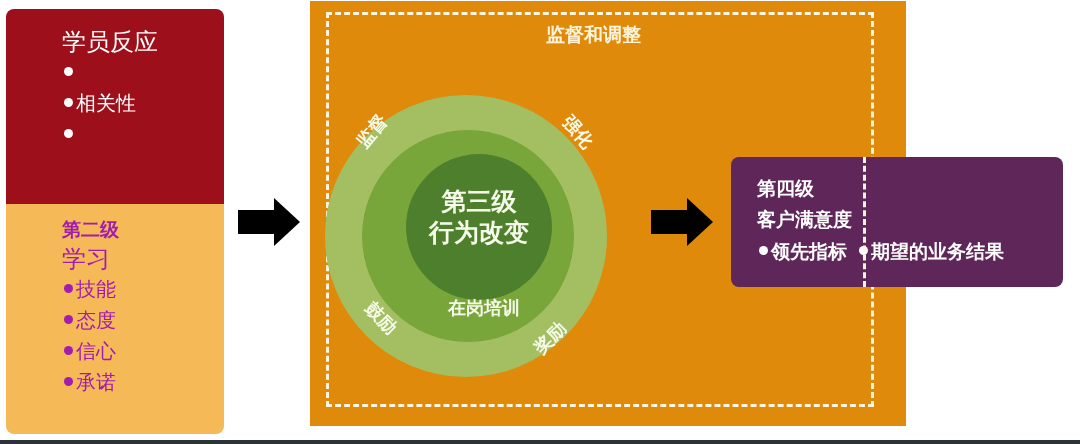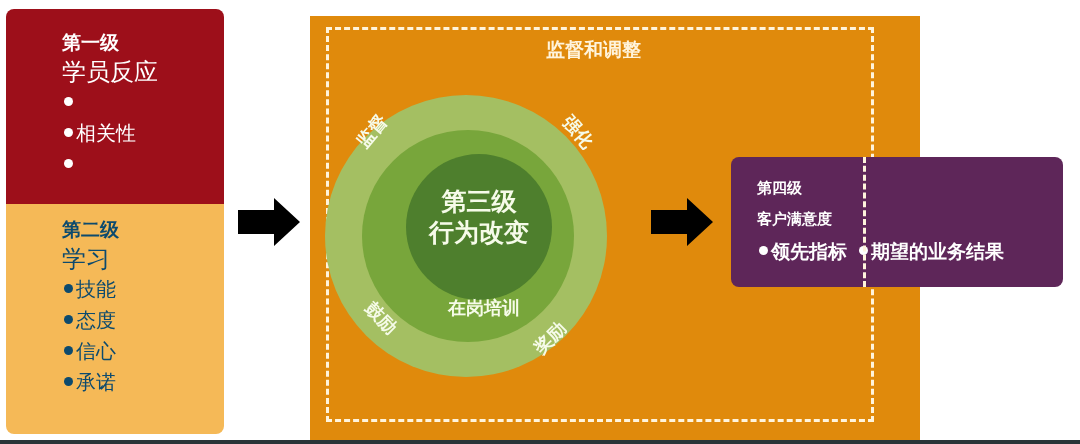--- a/index.html
+++ b/index.html
@@ -37,21 +37,21 @@
     }
     .level2 {
       position: absolute;
       left: 6px; top: 204px;
       width: 218px; height: 230px;
       background: #f5b957;
       border-radius: 0 0 8px 8px;
       box-sizing: border-box;
       padding-left: 56px;
       padding-top: 10px;
-      color: #0c4a6e;
+      color: #a21caf;
     }
     .lvl-title {
       font-weight: bold;
       font-size: 19px;
       line-height: 30px;
       height: 30px;
     }
     .lvl-sub {
       font-size: 24px;
       line-height: 30px;
@@ -78,24 +78,23 @@
 
     
     .arrow {
       position: absolute;
       width: 62px; height: 48px;
     }
 
     
     .monitor-box {
       position: absolute;
-      left: 310px; top: 16px;
+      left: 310px; top: 1px;
       width: 596px; height: 425px;
       background: #e08a0c;
-      padding-left: 14px;
     }
     .dashed {
       position: absolute;
       left: 16px; top: 11px;
       width: 548px; height: 395px;
       border: 3px dashed #fff4dc;
       box-sizing: border-box;
     }
     .monitor-title {
       position: absolute;
@@ -165,21 +164,21 @@
       width: 332px; height: 130px;
       background: #5e2659;
       border-radius: 8px;
       box-sizing: border-box;
       padding-left: 26px;
       padding-top: 16px;
       color: #ffffff;
     }
     .level4 .lvl-title, .level4 .lvl-sub {
       font-weight: bold;
-      font-size: 15px;
+      font-size: 19px;
       line-height: 31px;
       height: 31px;
     }
     .l4-bullets {
       font-weight: bold;
       font-size: 19px;
       line-height: 32px;
       white-space: nowrap;
     }
     .l4-bullets .b2 { margin-left: 10px; }
@@ -189,21 +188,20 @@
       width: 0; height: 130px;
       border-left: 3px dashed #fff4dc;
     }
   </style>
 </head>
 <body>
 
 <div class="canvas">
 
   <div class="level1">
-    <div class="lvl-title">第一级</div>
     <div class="lvl-sub">学员反应</div>
     <div class="bullet"><span class="dot"></span></div>
     <div class="bullet"><span class="dot"></span><span>相关性</span></div>
     <div class="bullet"><span class="dot"></span></div>
   </div>
 
   <div class="level2">
     <div class="lvl-title">第二级</div>
     <div class="lvl-sub">学习</div>
     <div class="bullet"><span class="dot"></span><span>技能</span></div>

